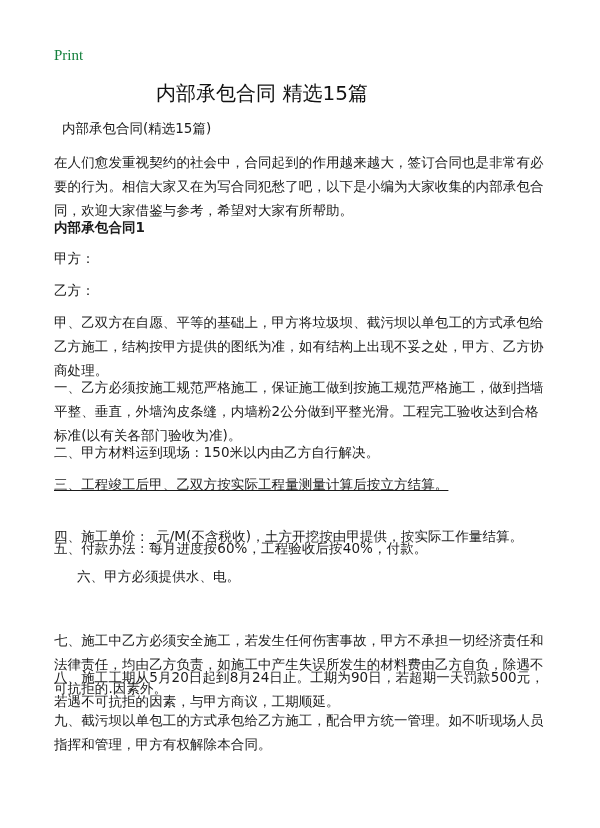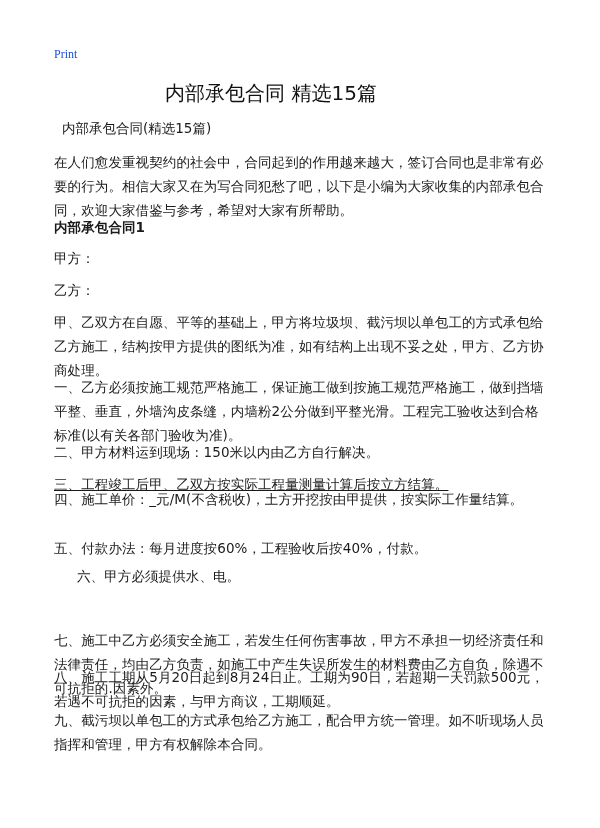--- a/index.html
+++ b/index.html
@@ -1,19 +1,19 @@
 <!DOCTYPE html>
 <html><head>
 <meta charset="utf-8">
 <style>
   html, body { margin: 0; padding: 0; background: #ffffff; }
   body { width: 600px; height: 828px; overflow: hidden; position: relative; color: #1a1a1a; }
   .page { position: absolute; left: 54px; top: 0; width: 496px; font-family: "DejaVu Sans", sans-serif; }
-  .print { position: absolute; top: 47px; left: 0; font-family: "Liberation Serif", serif; font-size: 12px; color: #1d4ed8; }
-  .title { position: absolute; top: 80px; left: -54px; width: 524px; text-align: center; font-size: 20px; color: #111; padding-left: 9px; }
+  .print { position: absolute; top: 47px; left: 0; font-family: "Liberation Serif", serif; font-size: 15px; color: #15803d; }
+  .title { position: absolute; top: 80px; left: -54px; width: 524px; text-align: center; font-size: 20px; color: #111; }
   .subtitle { position: absolute; top: 120px; left: 0; font-size: 13.5px; margin-left: 8px; }
   .para { position: absolute; left: 0; width: 496px; font-size: 13.5px; line-height: 24px; letter-spacing: 0.1px; }
   .heading { font-weight: bold; }
 </style>
 </head>
 <body>
 
 <div class="page">
   <div class="print">Print</div>
   <div class="title">内部承包合同 精选15篇</div>
@@ -22,19 +22,19 @@
   <div class="para" style="top:150px;">在人们愈发重视契约的社会中，合同起到的作用越来越大，签订合同也是非常有必要的行为。相信大家又在为写合同犯愁了吧，以下是小编为大家收集的内部承包合同，欢迎大家借鉴与参考，希望对大家有所帮助。</div>
 
   <div class="para heading" style="top:215px;">内部承包合同1</div>
   <div class="para" style="top:246px;">甲方：</div>
   <div class="para" style="top:278px;">乙方：</div>
   <div class="para" style="top:310px;">甲、乙双方在自愿、平等的基础上，甲方将垃圾坝、截污坝以单包工的方式承包给乙方施工，结构按甲方提供的图纸为准，如有结构上出现不妥之处，甲方、乙方协商处理。</div>
 
   <div class="para" style="top:375px;">一、乙方必须按施工规范严格施工，保证施工做到按施工规范严格施工，做到挡墙平整、垂直，外墙沟皮条缝，内墙粉2公分做到平整光滑。工程完工验收达到合格标准(以有关各部门验收为准)。</div>
   <div class="para" style="top:440px;">二、甲方材料运到现场：150米以内由乙方自行解决。</div>
   <div class="para" style="top:472px;text-decoration:underline;">三、工程竣工后甲、乙双方按实际工程量测量计算后按立方结算。</div>
-  <div class="para" style="top:487px;">四、施工单价：_元/M(不含税收)，土方开挖按由甲提供，按实际工作量结算。</div>
+  <div class="para" style="top:524px;">四、施工单价：_元/M(不含税收)，土方开挖按由甲提供，按实际工作量结算。</div>
   <div class="para" style="top:536px;">五、付款办法：每月进度按60%，工程验收后按40%，付款。</div>
   <div class="para" style="top:564px;margin-left:23px;">六、甲方必须提供水、电。</div>
   <div class="para" style="top:600px;margin-top:28px;">七、施工中乙方必须安全施工，若发生任何伤害事故，甲方不承担一切经济责任和法律责任，均由乙方负责，如施工中产生失误所发生的材料费由乙方自负，除遇不可抗拒的.因素外。</div>
   <div class="para" style="top:665px;">八、施工工期从5月20日起到8月24日止。工期为90日，若超期一天罚款500元，若遇不可抗拒的因素，与甲方商议，工期顺延。</div>
   <div class="para" style="top:708px;">九、截污坝以单包工的方式承包给乙方施工，配合甲方统一管理。如不听现场人员指挥和管理，甲方有权解除本合同。</div>
 </div>
 
 </body></html>

